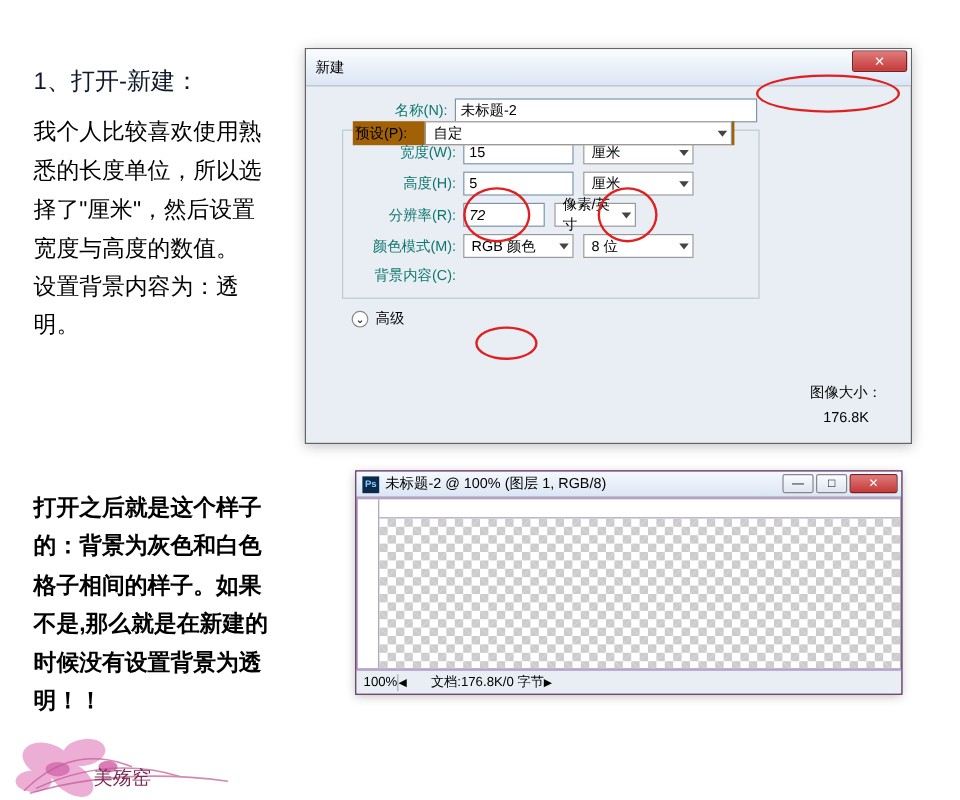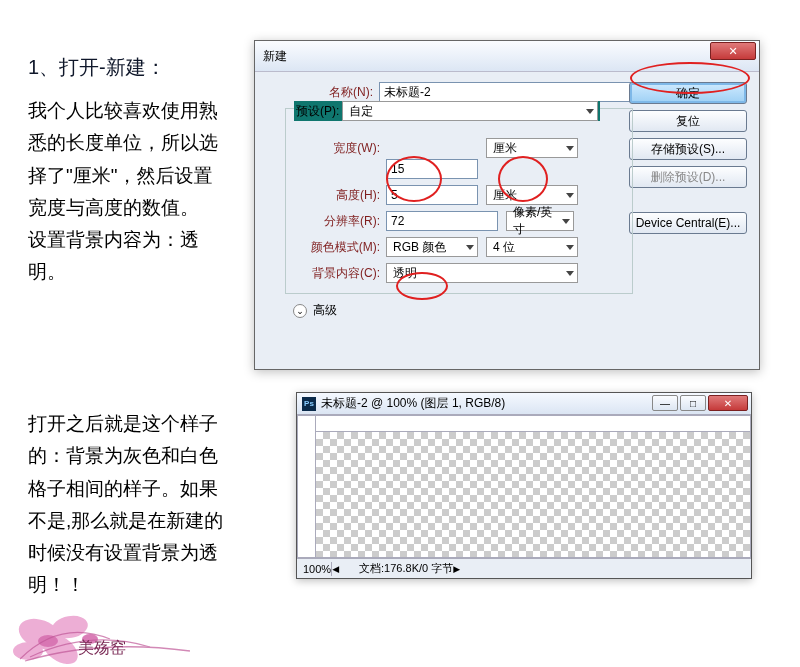--- a/index.html
+++ b/index.html
@@ -1,37 +1,37 @@
 <!DOCTYPE html>
 <html><head>
 <meta charset="utf-8">
 <style>
 * { margin: 0; padding: 0; box-sizing: border-box; }
 body { font-family: "Microsoft YaHei", SimSun, Arial, sans-serif; background: #fff; width: 800px; height: 667px; position: relative; }
 
 
 .para1 { position: absolute; left: 28px; top: 54px; width: 200px; font-size: 20px; color: #0f172a; }
 .para2 { position: absolute; left: 28px; top: 95px; width: 200px; font-size: 19px; line-height: 1.7; color: #000; }
-.para3 { position: absolute; left: 28px; top: 408px; width: 200px; font-size: 19px; line-height: 1.7; color: #000; }
+.para3 { position: absolute; left: 28px; top: 408px; width: 200px; font-size: 19px; line-height: 1.7; color: #000; font-weight: bold; }
 
 
 .dialog { position: absolute; left: 254px; top: 40px; width: 506px; height: 330px; border: 1px solid #666; background: #e9eef5; box-shadow: 0 2px 10px rgba(0,0,0,.25); }
 .titlebar { height: 31px; background: linear-gradient(#fafcff,#dce6f4); display: flex; align-items: center; padding-left: 8px; font-size: 12px; position: relative; border-bottom: 1px solid #bbc; }
 .close-x { position: absolute; right: 3px; top: 1px; width: 46px; height: 18px; background: linear-gradient(#e07a7a,#c53a3a); border: 1px solid #7a2020; border-radius: 2px; color: #fff; font-size: 11px; display: flex; align-items: center; justify-content: center; }
 .dlg-body { padding: 10px 12px; position: relative; height: calc(100% - 22px); font-size: 12px; }
 
 .row { display: flex; align-items: center; margin-bottom: 6px; }
-.lbl { width: 90px; text-align: right; padding-right: 6px; font-size: 12px; color: #7f1d1d; }
+.lbl { width: 90px; text-align: right; padding-right: 6px; font-size: 12px; color: #0f766e; }
 .lbl.dim { color: #888; }
 .txt-input { height: 20px; border: 1px solid #7a93b0; background: #fff; padding: 0 4px; font-size: 12px; }
 .sel { height: 20px; border: 1px solid #999; background: #fff; display: flex; align-items: center; justify-content: space-between; padding: 0 3px 0 6px; font-size: 12px; }
 .tri { width: 0; height: 0; border-left: 4px solid transparent; border-right: 4px solid transparent; border-top: 5px solid #444; }
 
 .fieldset { border: 1px solid #bcc; margin-left: 18px; width: 348px; padding: 8px 10px 4px; position: relative; }
-.fieldset .legend { position: absolute; top: -8px; left: 8px; background: #0f766e; padding: 0 2px; font-size: 12px; display: flex; align-items: center; gap: 3px; }
+.fieldset .legend { position: absolute; top: -8px; left: 8px; background: #a16207; padding: 0 2px; font-size: 12px; display: flex; align-items: center; gap: 15px; }
 
 .btncol { position: absolute; right: 12px; top: 10px; width: 118px; display: flex; flex-direction: column; gap: 6px; }
 .btn { height: 22px; border: 1px solid #6a7a90; border-radius: 3px; background: linear-gradient(#fdfeff,#e1e8f2); font-size: 12px; display: flex; align-items: center; justify-content: center; color: #000; }
 .btn.primary { background: linear-gradient(#cfeafe,#9dd0f4); box-shadow: 0 0 0 2px #7eb8e8 inset; }
 .btn.dim { color: #888; }
 
 .ring { position: absolute; border: 2px solid #e02020; border-radius: 50%; pointer-events: none; }
 .r-ok { left: 630px; top: 62px; width: 120px; height: 32px; z-index: 5; }
 .r-width { left: 386px; top: 156px; width: 56px; height: 46px; }
 .r-units { left: 498px; top: 156px; width: 50px; height: 46px; }
@@ -77,101 +77,93 @@
 
 <div class="dialog">
   <div class="titlebar">
     <span>新建</span>
     <div class="close-x">
       <span>✕</span>
     </div>
   </div>
   <div class="dlg-body">
 
-    <div class="btncol">
-      <div class="btn primary">确定</div>
-      <div class="btn">复位</div>
-      <div class="btn">存储预设(S)...</div>
-      <div class="btn dim">删除预设(D)...</div>
-      <div style="height:12px"></div>
-      <div class="btn">Device Central(E)...</div>
-    </div>
 
     <div class="row">
       <div class="lbl" style="width:112px">名称(N):</div>
       <input class="txt-input" style="width: 252px;" value="未标题-2">
     </div>
 
     <div class="fieldset">
       <div class="legend">
         <span>预设(P):</span>
         <div class="sel" style="width:256px">
           <span>自定</span>
           <span class="tri"></span>
         </div>
       </div>
 
 
       <div class="row">
         <div class="lbl">宽度(W):</div>
-        <input class="txt-input" style="width: 92px; margin-top: 42px;" value="15">
+        <input class="txt-input" style="width: 92px;" value="15">
         <div style="width:8px"></div>
         <div class="sel" style="width:92px">
           <span>厘米</span>
           <span class="tri"></span>
         </div>
       </div>
 
       <div class="row">
         <div class="lbl">高度(H):</div>
         <input class="txt-input" style="width: 92px;" value="5">
         <div style="width:8px"></div>
         <div class="sel" style="width:92px">
           <span>厘米</span>
           <span class="tri"></span>
         </div>
       </div>
 
       <div class="row">
         <div class="lbl">分辨率(R):</div>
-        <input class="txt-input" style="width: 112px;" value="72">
+        <input class="txt-input" style="width: 68px; font-style: italic;" value="72">
         <div style="width:8px"></div>
         <div class="sel" style="width:68px">
           <span>像素/英寸</span>
           <span class="tri"></span>
         </div>
       </div>
 
       <div class="row">
         <div class="lbl">颜色模式(M):</div>
         <div class="sel" style="width:92px">
           <span>RGB 颜色</span>
           <span class="tri"></span>
         </div>
         <div style="width:8px"></div>
         <div class="sel" style="width:92px">
-          <span>4 位</span>
+          <span>8 位</span>
           <span class="tri"></span>
         </div>
       </div>
 
       <div class="row">
         <div class="lbl">背景内容(C):</div>
-        <div class="sel" style="width:192px">
-          <span>透明</span>
-          <span class="tri"></span>
-        </div>
       </div>
     </div>
 
     <div class="adv-row">
       <span class="chev">⌄</span>
       <span>高级</span>
     </div>
 
+    <div class="size-info">
+      <div>图像大小：</div>
+      <div>176.8K</div>
+    </div>
   </div>
 </div>
 
 <div class="ring r-ok"></div>
 <div class="ring r-width"></div>
 <div class="ring r-units"></div>
 <div class="ring r-bg"></div>
 
 <div class="docwin">
   <div class="doc-title">

